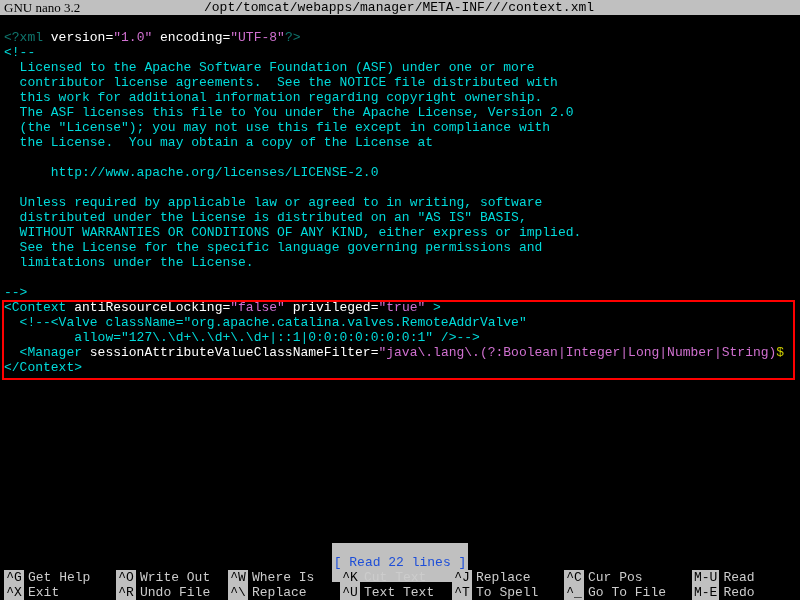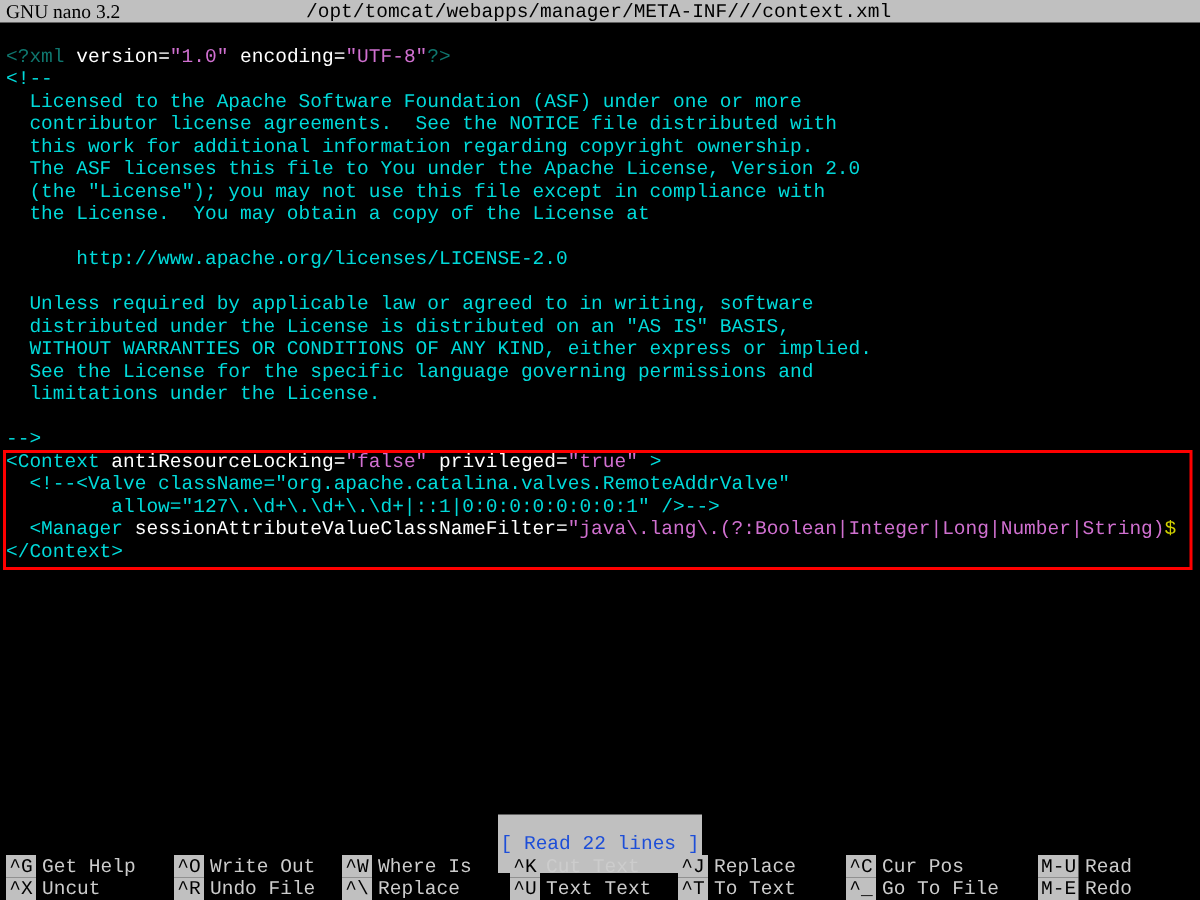--- a/index.html
+++ b/index.html
@@ -126,37 +126,37 @@
     <div class="sc wide">
       <span class="key">^C</span>
       <span>Cur Pos</span>
     </div>
     <div class="sc narrow">
       <span class="key">M-U</span>
       <span>Read</span>
     </div>
     <div class="sc">
       <span class="key">^X</span>
-      <span>Uncut</span>
+      <span>Exit</span>
     </div>
     <div class="sc">
       <span class="key">^R</span>
       <span>Undo File</span>
     </div>
     <div class="sc">
       <span class="key">^\</span>
       <span>Replace</span>
     </div>
     <div class="sc">
       <span class="key">^U</span>
       <span>Text Text</span>
     </div>
     <div class="sc">
       <span class="key">^T</span>
-      <span>To Text</span>
+      <span>To Spell</span>
     </div>
     <div class="sc wide">
       <span class="key">^_</span>
       <span>Go To File</span>
     </div>
     <div class="sc narrow">
       <span class="key">M-E</span>
       <span>Redo</span>
     </div>
   </div>

